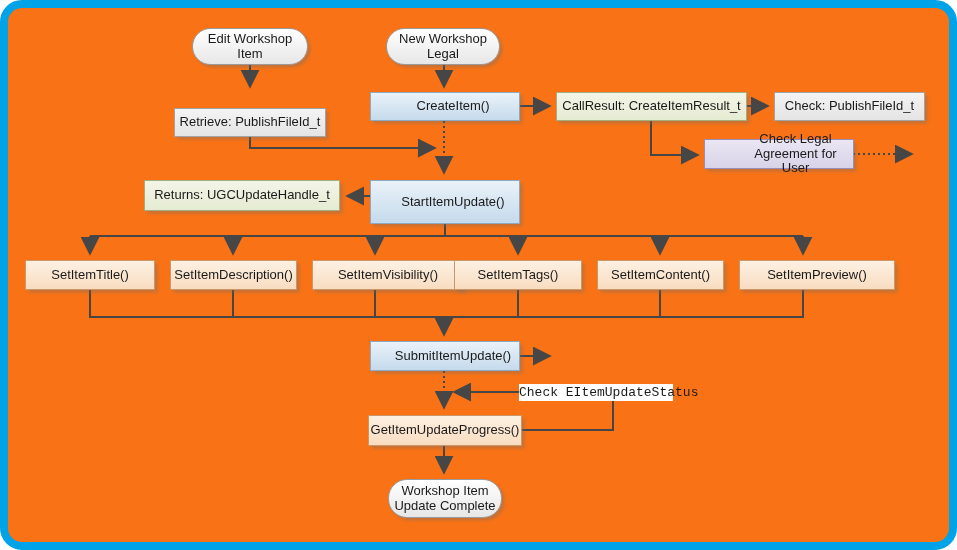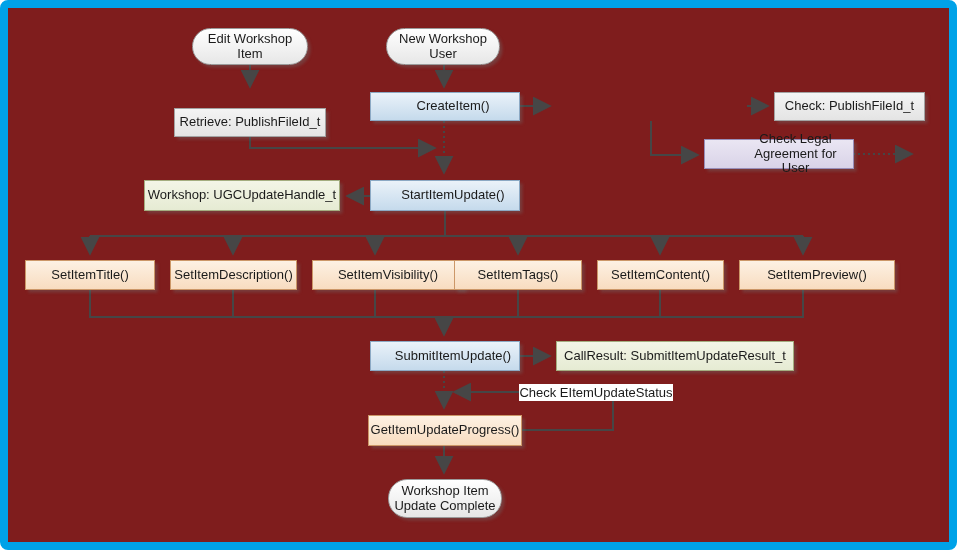--- a/index.html
+++ b/index.html
@@ -1,22 +1,22 @@
 <!DOCTYPE html>
 <html><head>
 <meta charset="utf-8">
 <style>
   html,body{margin:0;padding:0;background:#ffffff;}
   .frame{
     position:relative;
     width:957px;height:550px;
     box-sizing:border-box;
     border:8px solid #00a2e8;
-    border-radius:8px;
-    background:#7f1d1d;
+    border-radius:22px;
+    background:#f97316;
     overflow:hidden;
   }
   .canvas{
     position:absolute;left:-8px;top:-8px;
     width:957px;height:550px;
   }
   svg.wires{position:absolute;left:0;top:0;}
   .node{
     position:absolute;box-sizing:border-box;
     display:flex;align-items:center;justify-content:center;
@@ -36,21 +36,21 @@
     white-space:normal;
   }
   .gray  {background:linear-gradient(#f4f4f4,#e4e4e4);border-color:#a3a3a3;}
   .blue  {background:linear-gradient(#eaf2f9,#c5daec);border-color:#8ca9c4;padding-left:19px;}
   .green {background:linear-gradient(#f3f5e7,#e6ebd3);border-color:#a4ad80;}
   .orange{background:linear-gradient(#fdf1e3,#f8dcc0);border-color:#cc9768;}
   .purple{background:linear-gradient(#eae6f3,#d9d3e8);border-color:#988eb9;white-space:normal;padding-left:36px;}
   .edge-label{
     position:absolute;left:519px;top:384px;width:154px;height:17px;
     background:#ffffff;
-    font-family:Liberation Sans, sans-serif;
+    font-family:Liberation Mono, monospace;
     font-size:13px;line-height:17px;
     color:#1a1a1a;text-align:center;white-space:nowrap;
   }
 </style>
 </head>
 <body>
 
 <div class="frame">
   <div class="canvas">
 
@@ -88,50 +88,50 @@
       </g>
       <g stroke="#464646" stroke-width="2" fill="none" stroke-dasharray="2,3">
         <path d="M444,121 L444,171" marker-end="url(#ah)"></path>
         <path d="M853,154 L910,154" marker-end="url(#ah)"></path>
         <path d="M444,371 L444,406" marker-end="url(#ah)"></path>
       </g>
     </svg>
 
     <div class="node terminator" style="left:192px;top:28px;width:116px;height:37px">Edit Workshop Item</div>
 
-    <div class="node terminator" style="left:386px;top:28px;width:114px;height:37px">New Workshop User</div>
+    <div class="node terminator" style="left:386px;top:28px;width:114px;height:37px">New Workshop Legal</div>
 
     <div class="node gray" style="left:174px;top:108px;width:152px;height:29px">Retrieve: PublishFileId_t</div>
 
     <div class="node blue" style="left:370px;top:92px;width:150px;height:29px">CreateItem()</div>
 
+    <div class="node green" style="left:556px;top:92px;width:191px;height:29px">CallResult: CreateItemResult_t</div>
 
     <div class="node gray" style="left:774px;top:92px;width:151px;height:29px">Check: PublishFileId_t</div>
 
     <div class="node purple" style="left:704px;top:139px;width:150px;height:30px">Check Legal Agreement for User</div>
 
-    <div class="node green" style="left:144px;top:180px;width:196px;height:31px">Workshop: UGCUpdateHandle_t</div>
+    <div class="node green" style="left:144px;top:180px;width:196px;height:31px">Returns: UGCUpdateHandle_t</div>
 
-    <div class="node blue" style="left:370px;top:180px;width:150px;height:31px">StartItemUpdate()</div>
+    <div class="node blue" style="left:370px;top:180px;width:150px;height:44px">StartItemUpdate()</div>
 
     <div class="node orange" style="left:25px;top:260px;width:130px;height:30px">SetItemTitle()</div>
 
     <div class="node orange" style="left:170px;top:260px;width:127px;height:30px">SetItemDescription()</div>
 
     <div class="node orange" style="left:312px;top:260px;width:152px;height:30px">SetItemVisibility()</div>
 
     <div class="node orange" style="left:454px;top:260px;width:128px;height:30px">SetItemTags()</div>
 
     <div class="node orange" style="left:597px;top:260px;width:127px;height:30px">SetItemContent()</div>
 
     <div class="node orange" style="left:739px;top:260px;width:156px;height:30px">SetItemPreview()</div>
 
     <div class="node blue" style="left:370px;top:341px;width:150px;height:30px">SubmitItemUpdate()</div>
 
-    <div class="node green" style="left:556px;top:341px;width:238px;height:30px">CallResult: SubmitItemUpdateResult_t</div>
 
     <div class="edge-label">Check EItemUpdateStatus</div>
 
     <div class="node orange" style="left:368px;top:415px;width:154px;height:31px">GetItemUpdateProgress()</div>
 
     <div class="node terminator" style="left:388px;top:479px;width:114px;height:39px">Workshop Item Update Complete</div>
 
   </div>
 </div>
 

